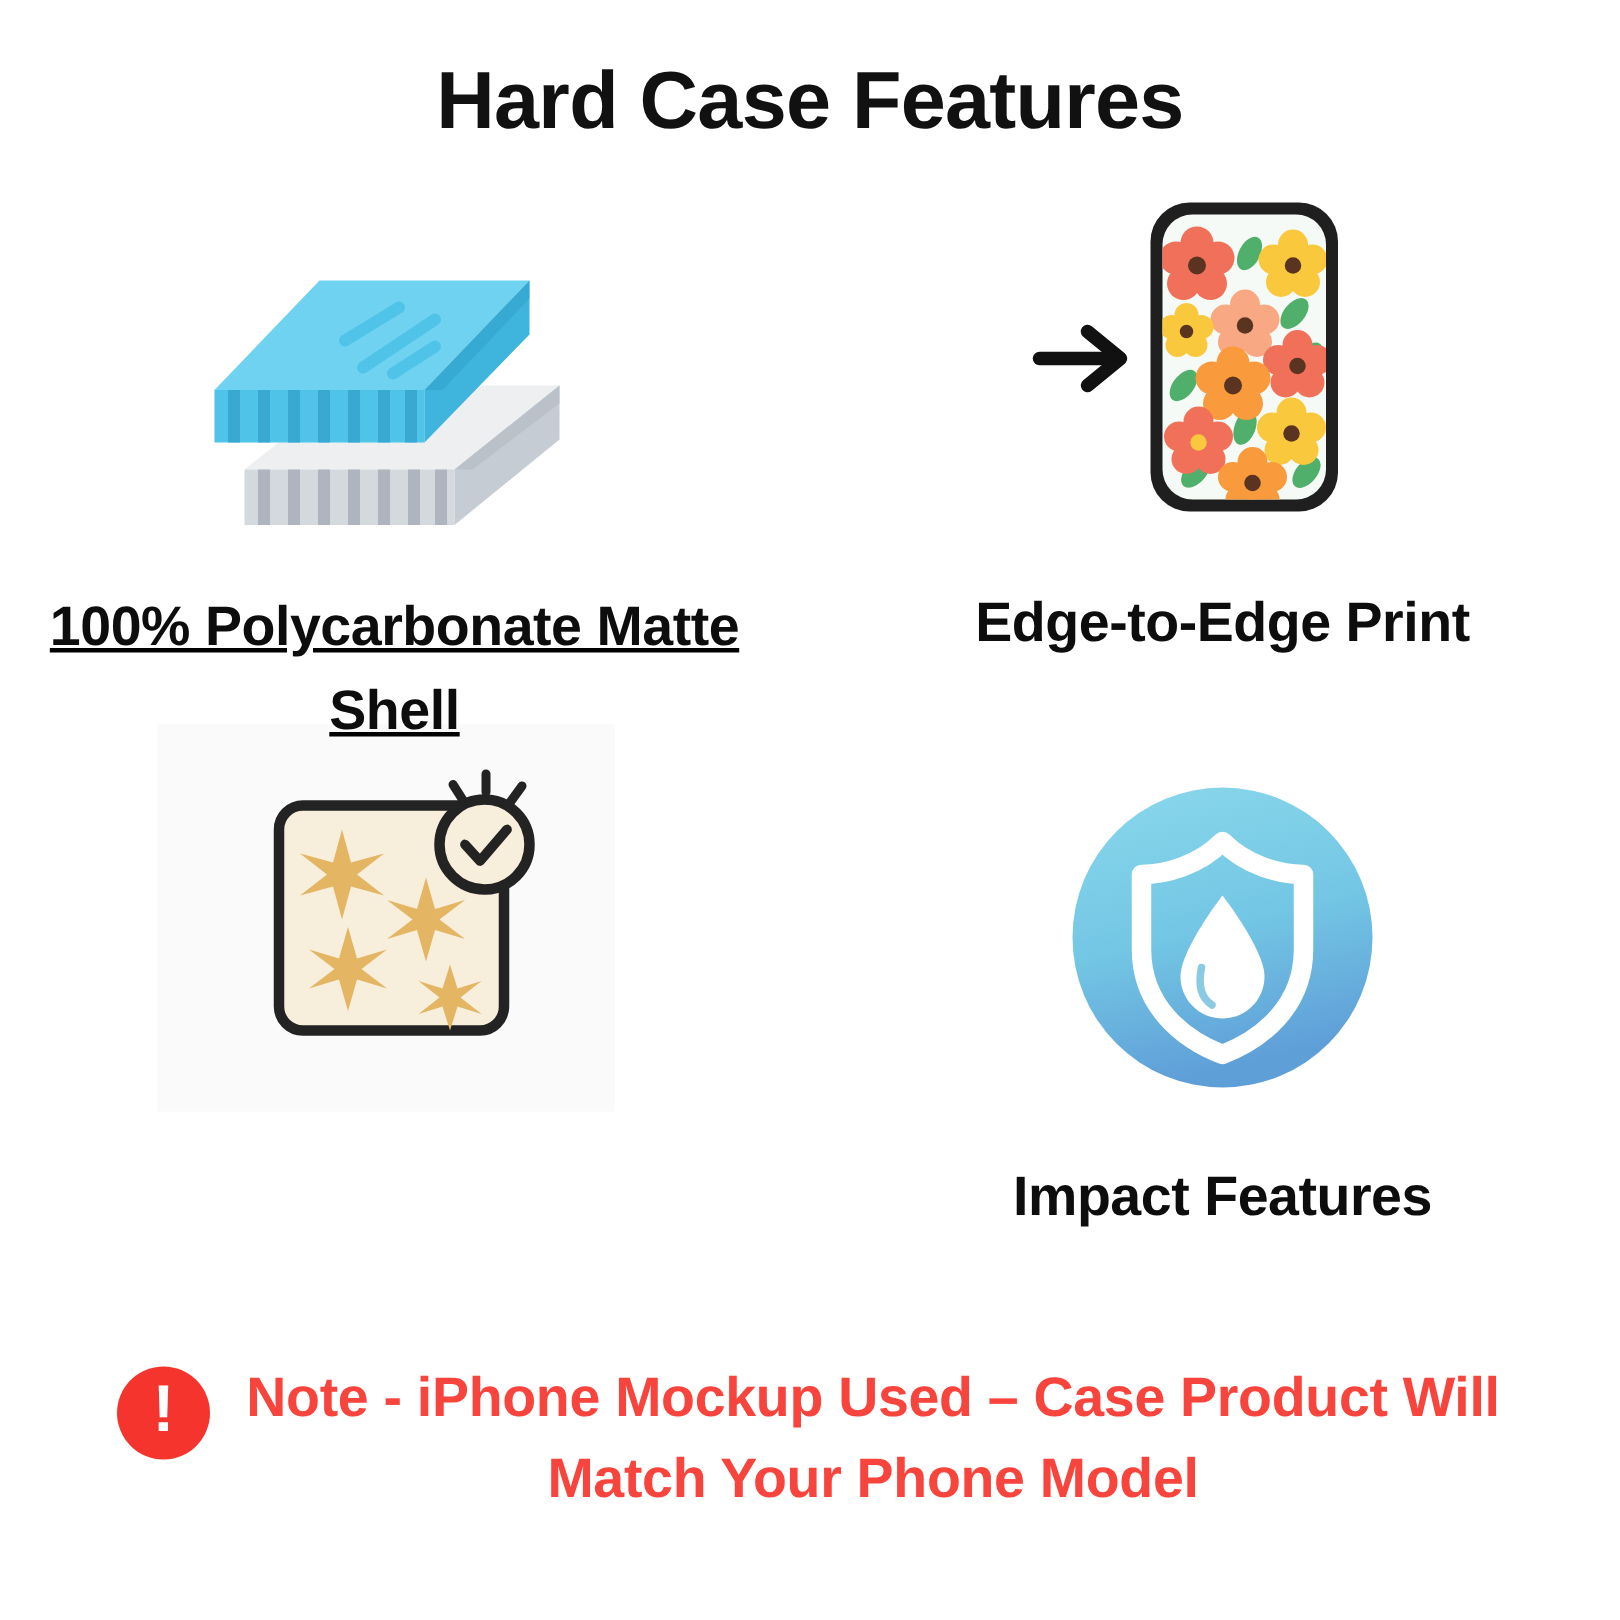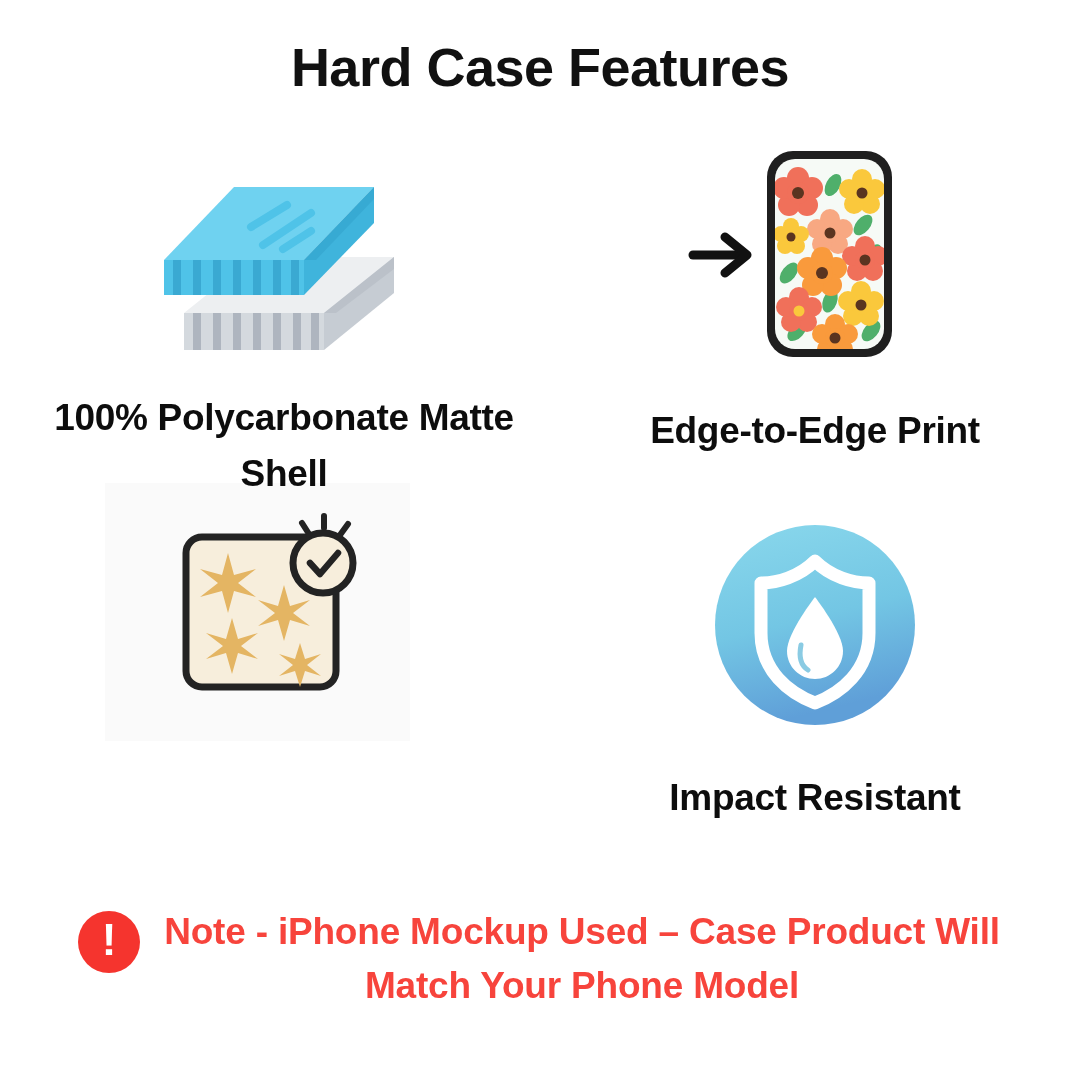--- a/index.html
+++ b/index.html
@@ -40,26 +40,26 @@
   .feature-label {
     text-align: center;
     font-size: 37px;
     font-weight: 700;
     line-height: 1.5;
     color: #0d0d0d;
     letter-spacing: -0.3px;
   }
 
   
-  .cell-1 { left: 34px; top: 160px; width: 500px; }
+  .cell-1 { left: 13px; top: 160px; width: 500px; text-decoration: underline; }
   .cell-1 .icon-box { height: 210px; display: flex; align-items: center; justify-content: center; }
   .cell-1 .feature-label { margin-top: 20px; }
 
   
-  .cell-2 { left: 565px; top: 130px; width: 500px; }
+  .cell-2 { left: 565px; top: 114px; width: 500px; }
   .cell-2 .icon-box { height: 245px; display: flex; align-items: center; justify-content: center; }
   .cell-2 .feature-label { margin-top: 28px; }
 
   
   .cell-3 { left: 25px; top: 470px; width: 500px; }
   .cell-3 .icon-box { height: 275px; display: flex; align-items: center; justify-content: center; }
   .cell-3 .feature-label { margin-top: 12px; }
 
   
   .cell-4 { left: 565px; top: 500px; width: 500px; }
@@ -335,21 +335,21 @@
             <stop offset="55%" stop-color="#73C6E4"></stop>
             <stop offset="100%" stop-color="#5F9FD8"></stop>
           </linearGradient>
         </defs>
         <circle cx="104" cy="104" r="100" fill="url(#circGrad)"></circle>
         <path d="M104 40 C 88 56, 66 62, 50 62 L50 112 C50 150, 78 172, 104 182 C130 172, 158 150, 158 112 L158 62 C142 62, 120 56, 104 40 Z" fill="none" stroke="#ffffff" stroke-width="13" stroke-linejoin="round"></path>
         <path d="M104 76 C104 76, 76 112, 76 130 C76 146, 89 158, 104 158 C119 158, 132 146, 132 130 C132 112, 104 76, 104 76 Z" fill="#ffffff"></path>
         <path d="M90 124 C88 134, 89 144, 97 149" fill="none" stroke="#8ACBE3" stroke-width="5" stroke-linecap="round"></path>
       </svg>
     </div>
-    <div class="feature-label">Impact Resistant</div>
+    <div class="feature-label">Impact Features</div>
   </div>
 
   <div class="note">
     <div class="note-icon">
       <span>!</span>
     </div>
     <div class="note-text">Note - iPhone Mockup Used – Case Product Will Match Your Phone Model</div>
   </div>
 
 </div>

